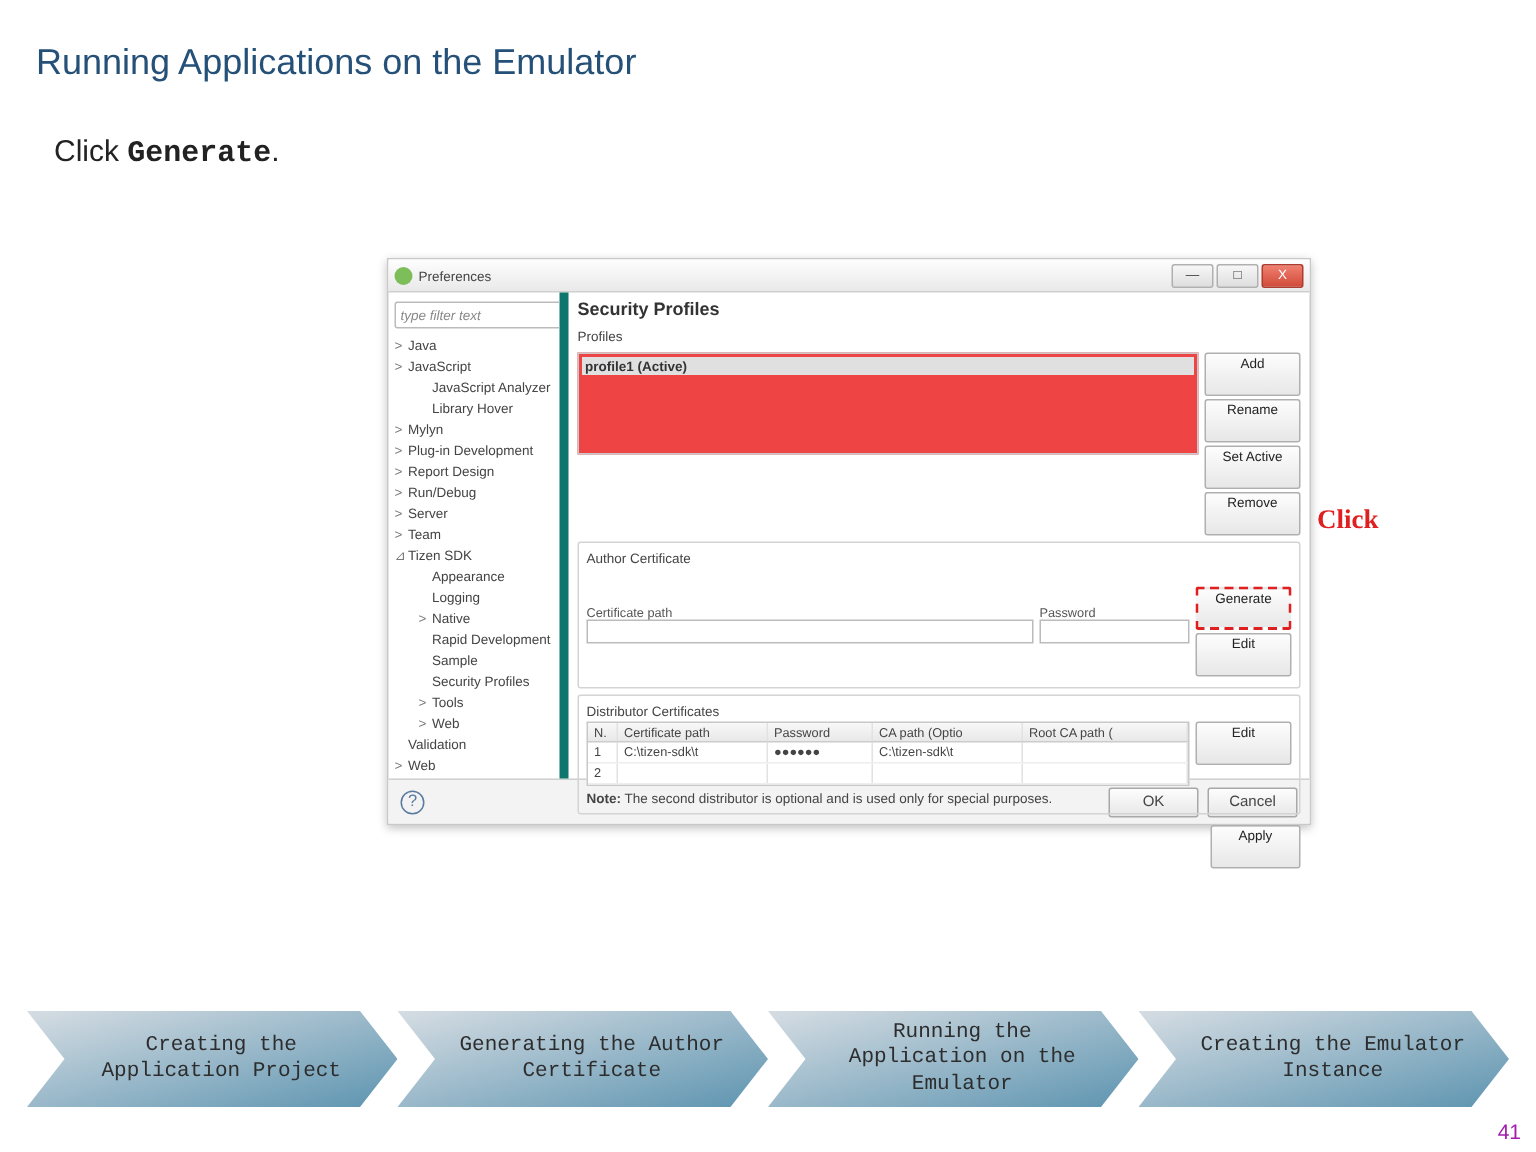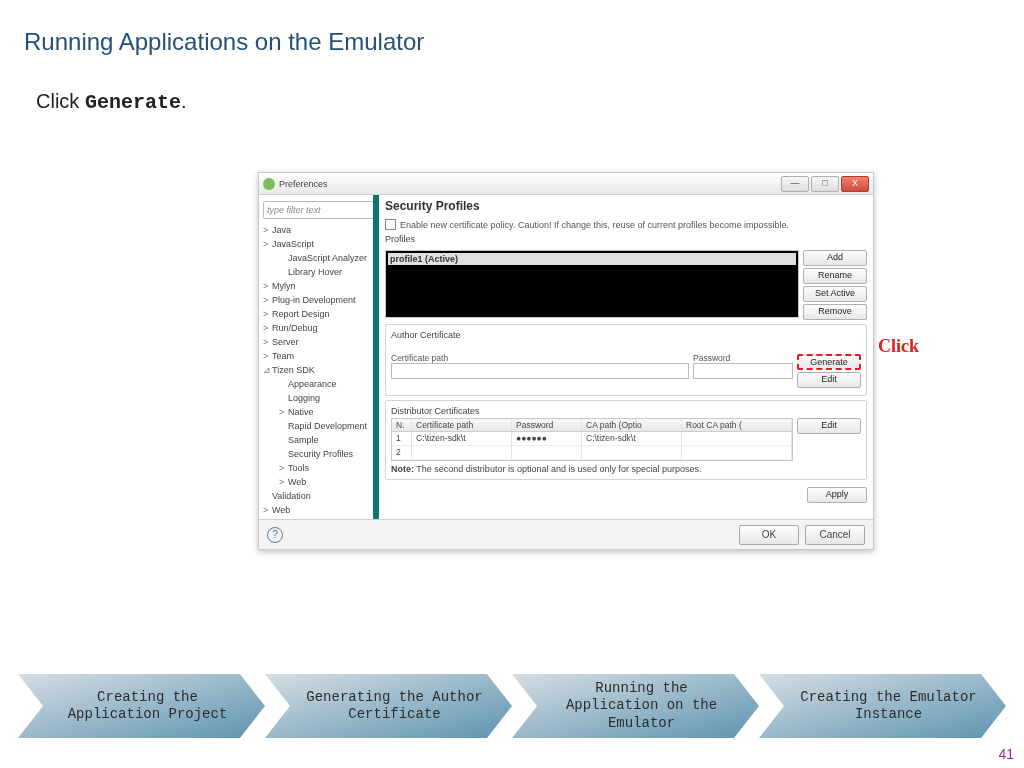--- a/index.html
+++ b/index.html
@@ -22,24 +22,24 @@
   .caret { display:inline-block; width:9px; color:#777; }
   .lvl0 { padding-left: 2px; }
   .lvl1 { padding-left: 18px; }
   .main { flex:1; padding: 4px 6px; display:flex; flex-direction:column; gap:4px;}
   .main-title { font-size:12px; font-weight:bold; color:#333; margin-bottom:2px;}
   .checkbox-row { display:flex; align-items:center; gap:4px; color:#555; font-size:9px;}
   .cb { width:11px; height:11px; border:1px solid #888; background:#fff;}
   .group-box { border:1px solid #d4d4d4; border-radius:2px; padding:5px; position:relative;}
   .group-label { font-size:9px; color:#444; margin-bottom:2px;}
   .profiles-row { display:flex; gap:4px;}
-  .profiles-list { flex:1; height:68px; border:1px solid #c8c8c8; background:#000000; padding:2px;}
+  .profiles-list { flex:1; height:68px; border:1px solid #c8c8c8; background:#ef4444; padding:2px;}
   .profiles-list .item-active { background:#e0e0e0; font-weight:bold; color:#333; padding:1px 2px;}
   .side-btns { display:flex; flex-direction:column; gap:2px;}
-  .sbtn { width:64px; height:16px; background:linear-gradient(#fdfdfd,#e7e7e7); border:1px solid #b0b0b0; border-radius:2px; text-align:center; line-height:13px; font-size:9px; color:#222;}
+  .sbtn { width:64px; height:29px; background:linear-gradient(#fdfdfd,#e7e7e7); border:1px solid #b0b0b0; border-radius:2px; text-align:center; line-height:13px; font-size:9px; color:#222;}
   .auth-row { display:flex; align-items:center; gap:4px; padding:2px 0;}
   .auth-input { flex:1; height:16px; border:1px solid #bbb; background:#fff;}
   .col-head { font-size:8.5px; color:#555;}
   .highlight-btn { border:2px dashed #e02020 !important; }
   .dist-table { flex:1; border:1px solid #c8c8c8; background:#fff; font-size:8.5px;}
   .dist-table .hdr { display:flex; background:linear-gradient(#f8f8f8,#e8e8e8); border-bottom:1px solid #ccc;}
   .dist-table .hdr div, .dist-table .row div { padding:1px 4px; border-right:1px solid #e2e2e2; overflow:hidden; white-space:nowrap;}
   .dist-table .row { display:flex; border-bottom:1px solid #eee; height:14px;}
   .c-n{width:20px;} .c-p{width:100px;} .c-pw{width:70px;} .c-ca{width:100px;} .c-rca{width:110px;}
   .note { font-size:9px; color:#444; padding-top:3px;}
@@ -100,24 +100,20 @@
             <div class="lvl1"><span class="caret"></span>Security Profiles</div>
             <div class="lvl1"><span class="caret">&gt;</span>Tools</div>
             <div class="lvl1"><span class="caret">&gt;</span>Web</div>
             <div class="lvl0"><span class="caret"></span>Validation</div>
             <div class="lvl0"><span class="caret">&gt;</span>Web</div>
             <div class="lvl0"><span class="caret">&gt;</span>XML</div>
           </div>
       </div>
       <div class="main">
         <div class="main-title">Security Profiles</div>
-        <div class="checkbox-row">
-          <div class="cb"></div>
-          <span>Enable new certificate policy. Caution! If change this, reuse of current profiles become impossible.</span>
-        </div>
         <div class="group-label">Profiles</div>
         <div class="profiles-row">
           <div class="profiles-list">
             <div class="item-active">profile1 (Active)</div>
           </div>
           <div class="side-btns">
             <div class="sbtn">Add</div>
             <div class="sbtn">Rename</div>
             <div class="sbtn">Set Active</div>
             <div class="sbtn">Remove</div>

